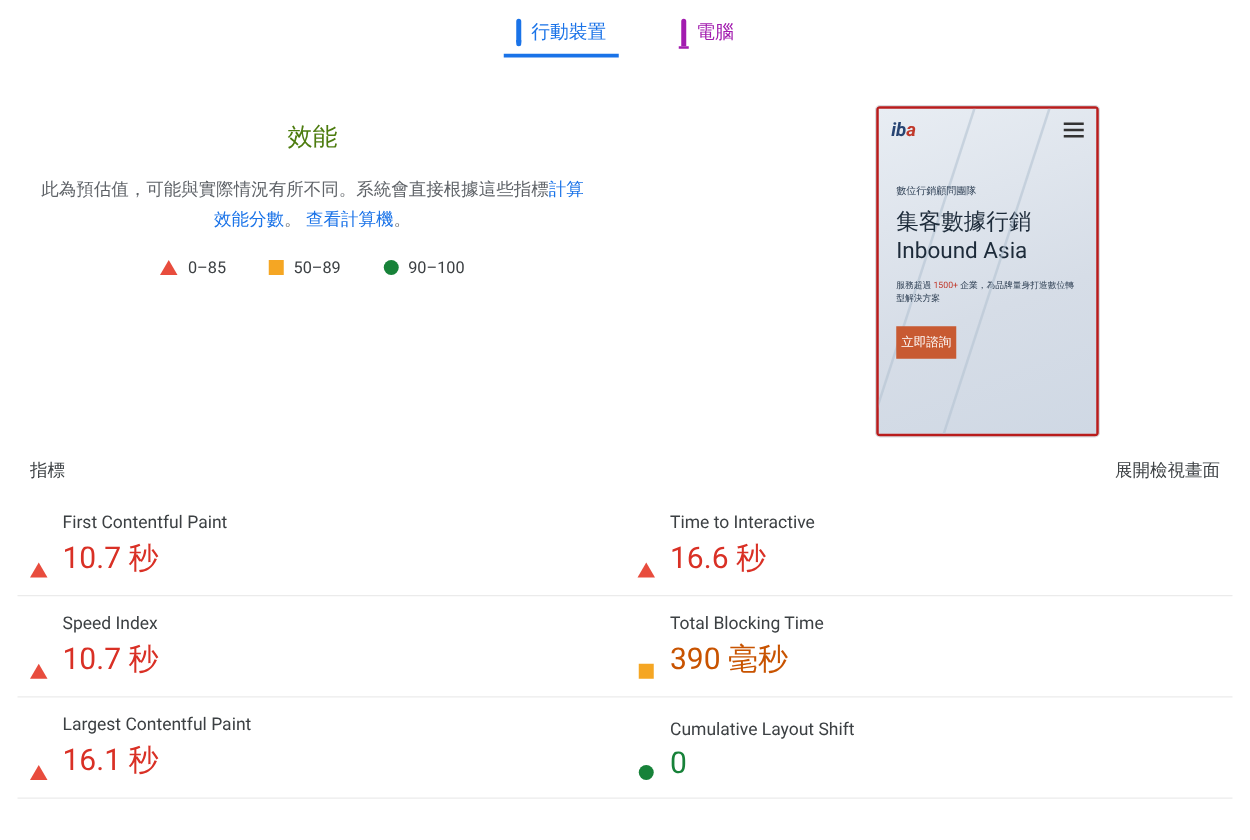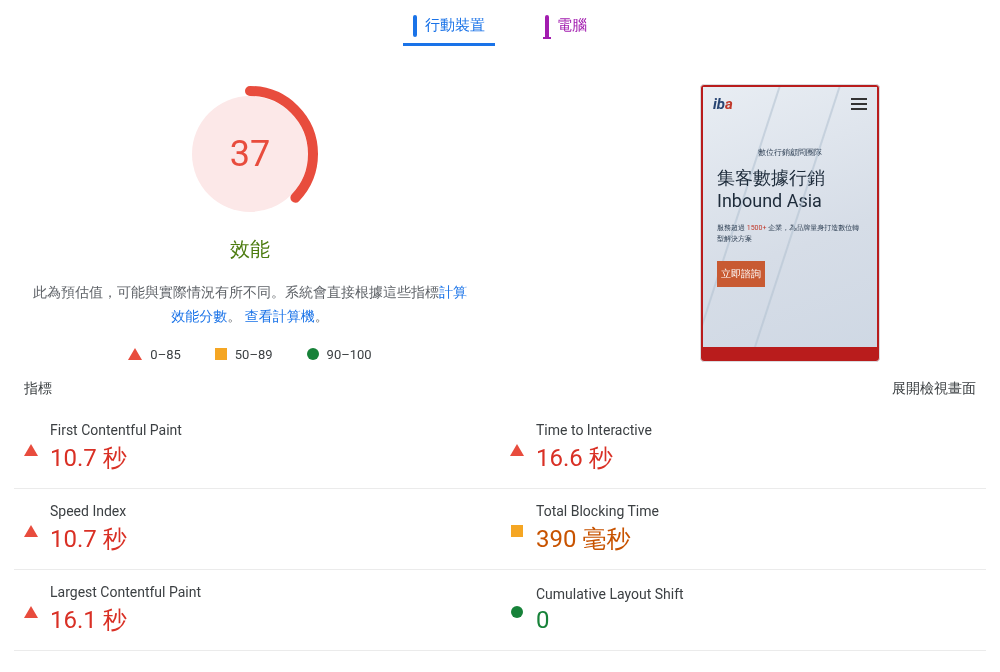--- a/index.html
+++ b/index.html
@@ -32,28 +32,28 @@
     .preview-inner { position: relative; height: 260px; background: linear-gradient(160deg,#e8edf3 0%,#d6dde7 60%,#cfd8e4 100%); overflow: hidden; }
     .preview-inner::before, .preview-inner::after { content: ""; position: absolute; background: rgba(180,195,210,0.6); }
     .preview-inner::before { width: 2px; height: 400px; top: -60px; left: 30px; transform: rotate(18deg); }
     .preview-inner::after { width: 2px; height: 400px; top: -60px; left: 90px; transform: rotate(18deg); }
     .p-header { position: relative; display: flex; justify-content: space-between; align-items: center; padding: 8px 10px; font-weight: 700; }
     .p-logo { font-size: 15px; font-style: italic; color: #274472; }
     .p-logo .a { color: #c0392b; }
     .p-burger { width: 16px; height: 12px; display: flex; flex-direction: column; justify-content: space-between; }
     .p-burger span { height: 2px; background: #333; }
     .p-body { position: relative; padding: 14px 14px; color: #2b3d52; }
-    .p-subtitle { font-size: 8px; color: #2b3d52; margin-top: 12px; text-align: center; }
+    .p-subtitle { font-size: 8px; color: #2b3d52; margin-top: 12px; }
     .p-title { font-size: 18px; font-weight: 400; margin-top: 8px; color: #1d2b3a; line-height: 1.3; }
     .p-small { font-size: 7px; color: #304155; margin-top: 10px; line-height: 1.6; }
     .p-small .red { color: #c0392b; }
     .p-cta { background: #c85a32; color: #fff; padding: 6px 4px; font-size: 10px; display: inline-block; margin-top: 16px; }
     .metrics-head { display: flex; justify-content: space-between; padding: 0 24px; margin-top: 8px; font-size: 14px; color: #3c4043; align-items: flex-end; }
     .metrics { display: flex; flex-wrap: wrap; padding: 10px 14px 0 14px; }
-    .metric { width: 50%; padding: 14px 10px; border-bottom: 1px solid #ebebeb; display: flex; align-items: center; gap: 12px; }
+    .metric { width: 50%; padding: 14px 10px; border-bottom: 1px solid #ebebeb; display: flex; align-items: flex-end; gap: 12px; }
     .metric .ico { width: 14px; margin-top: 4px; display:flex; justify-content:center; }
     .metric .info { flex: 1; }
     .metric .label { font-size: 14px; color: #3c4043; }
     .metric .value { font-size: 24px; margin-top: 4px; }
     .value.red { color: #d93025; }
     .value.orange { color: #c85300; }
     .value.green { color: #178239; }
     .expand-link { cursor: pointer; }
   </style>
 </head>
@@ -65,27 +65,20 @@
     <span>行動裝置</span>
   </div>
   <div class="tab">
     <span class="tab-icon"><span class="laptop-icon"></span></span>
     <span>電腦</span>
   </div>
 </div>
 
 <div class="content">
   <div class="score-section">
-    <div class="gauge-wrap">
-      <svg width="140" height="140" viewBox="0 0 140 140">
-        <circle class="gauge-bg-circle" cx="70" cy="70" r="58"></circle>
-        <circle class="gauge-arc" cx="70" cy="70" r="63" stroke-dasharray="396" stroke-dashoffset="249"></circle>
-      </svg>
-      <div class="score-number">37</div>
-    </div>
     <div class="score-title">效能</div>
     <div class="score-desc">
       <span>此為預估值，可能與實際情況有所不同。系統會直接根據這些指標</span><span class="link">計算效能分數</span><span>。</span>
       <span class="link">查看計算機</span><span>。</span>
     </div>
     <div class="legend">
       <div class="legend-item">
           <span class="tri"></span>
           <span>0–85</span>
         </div>

